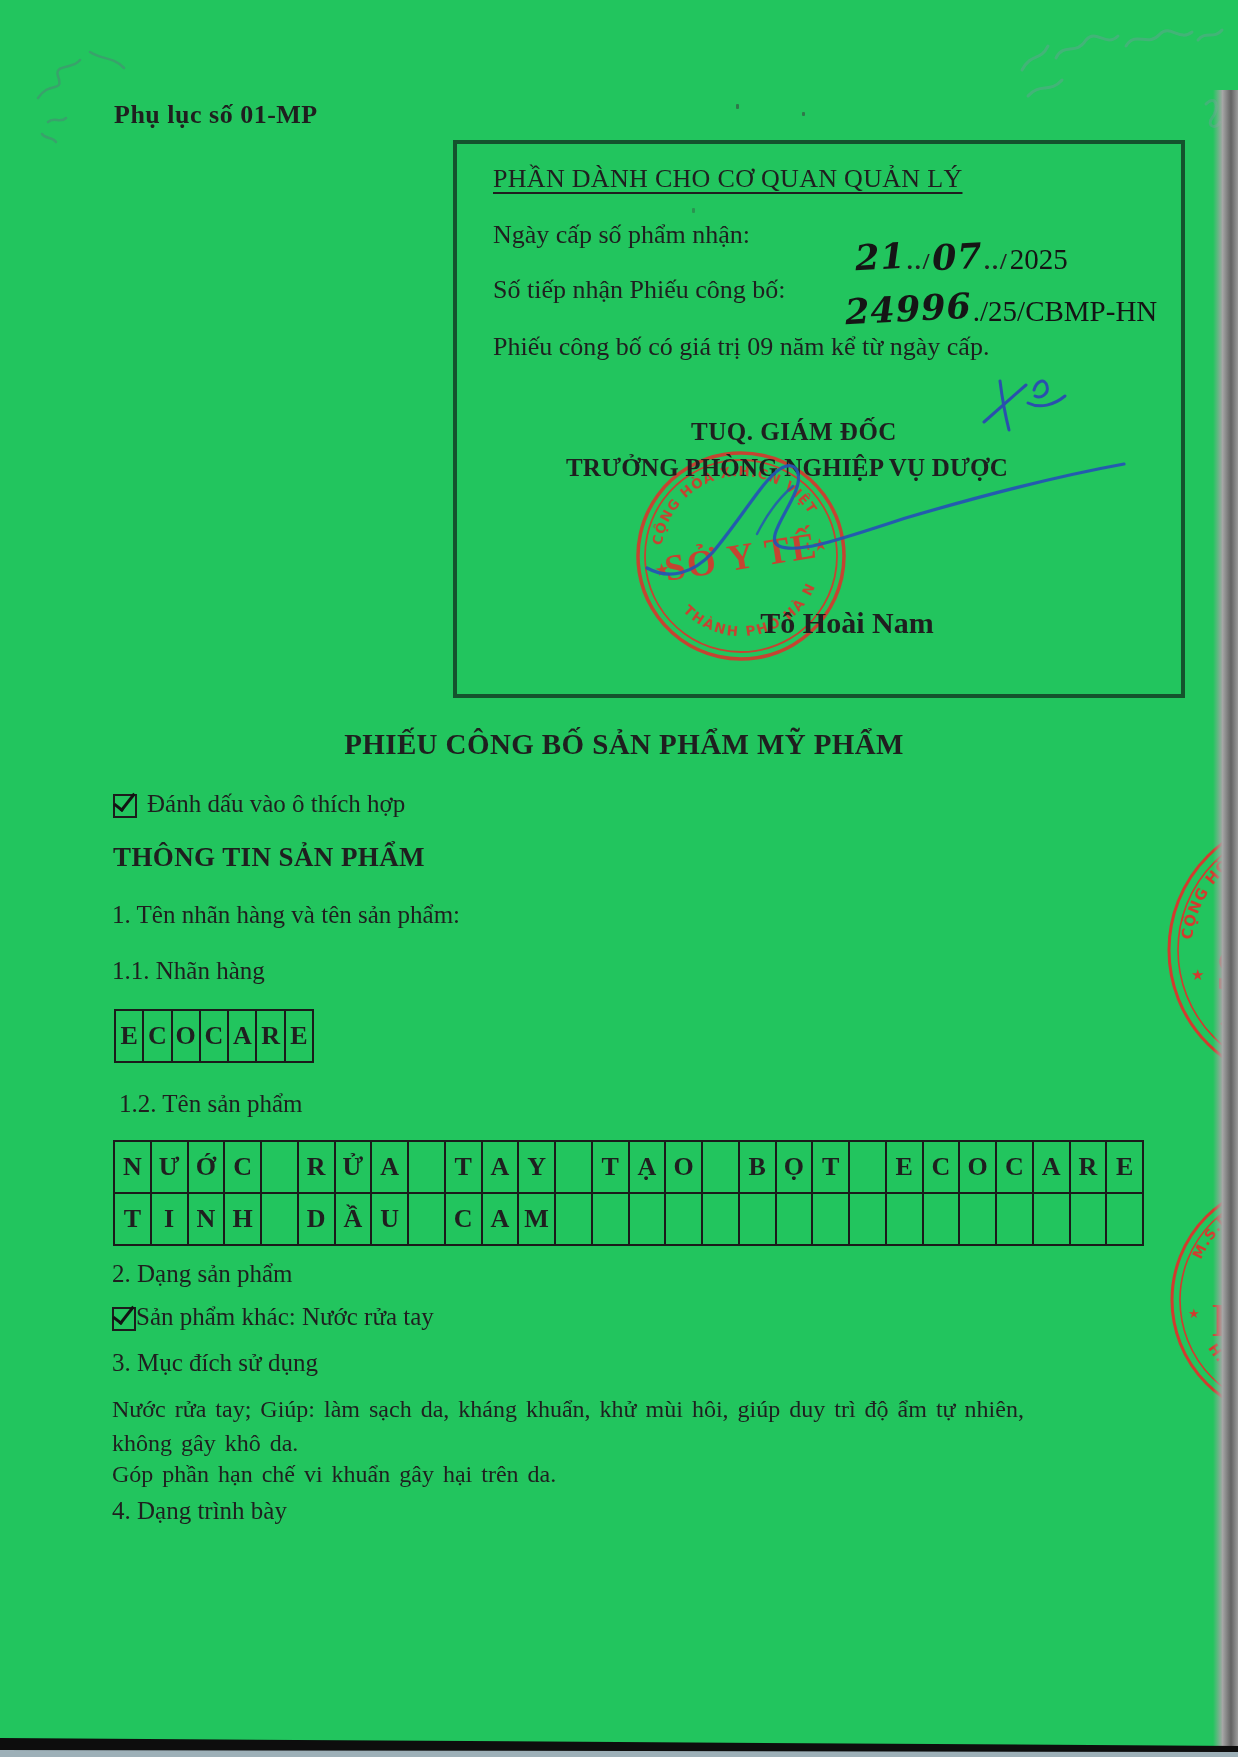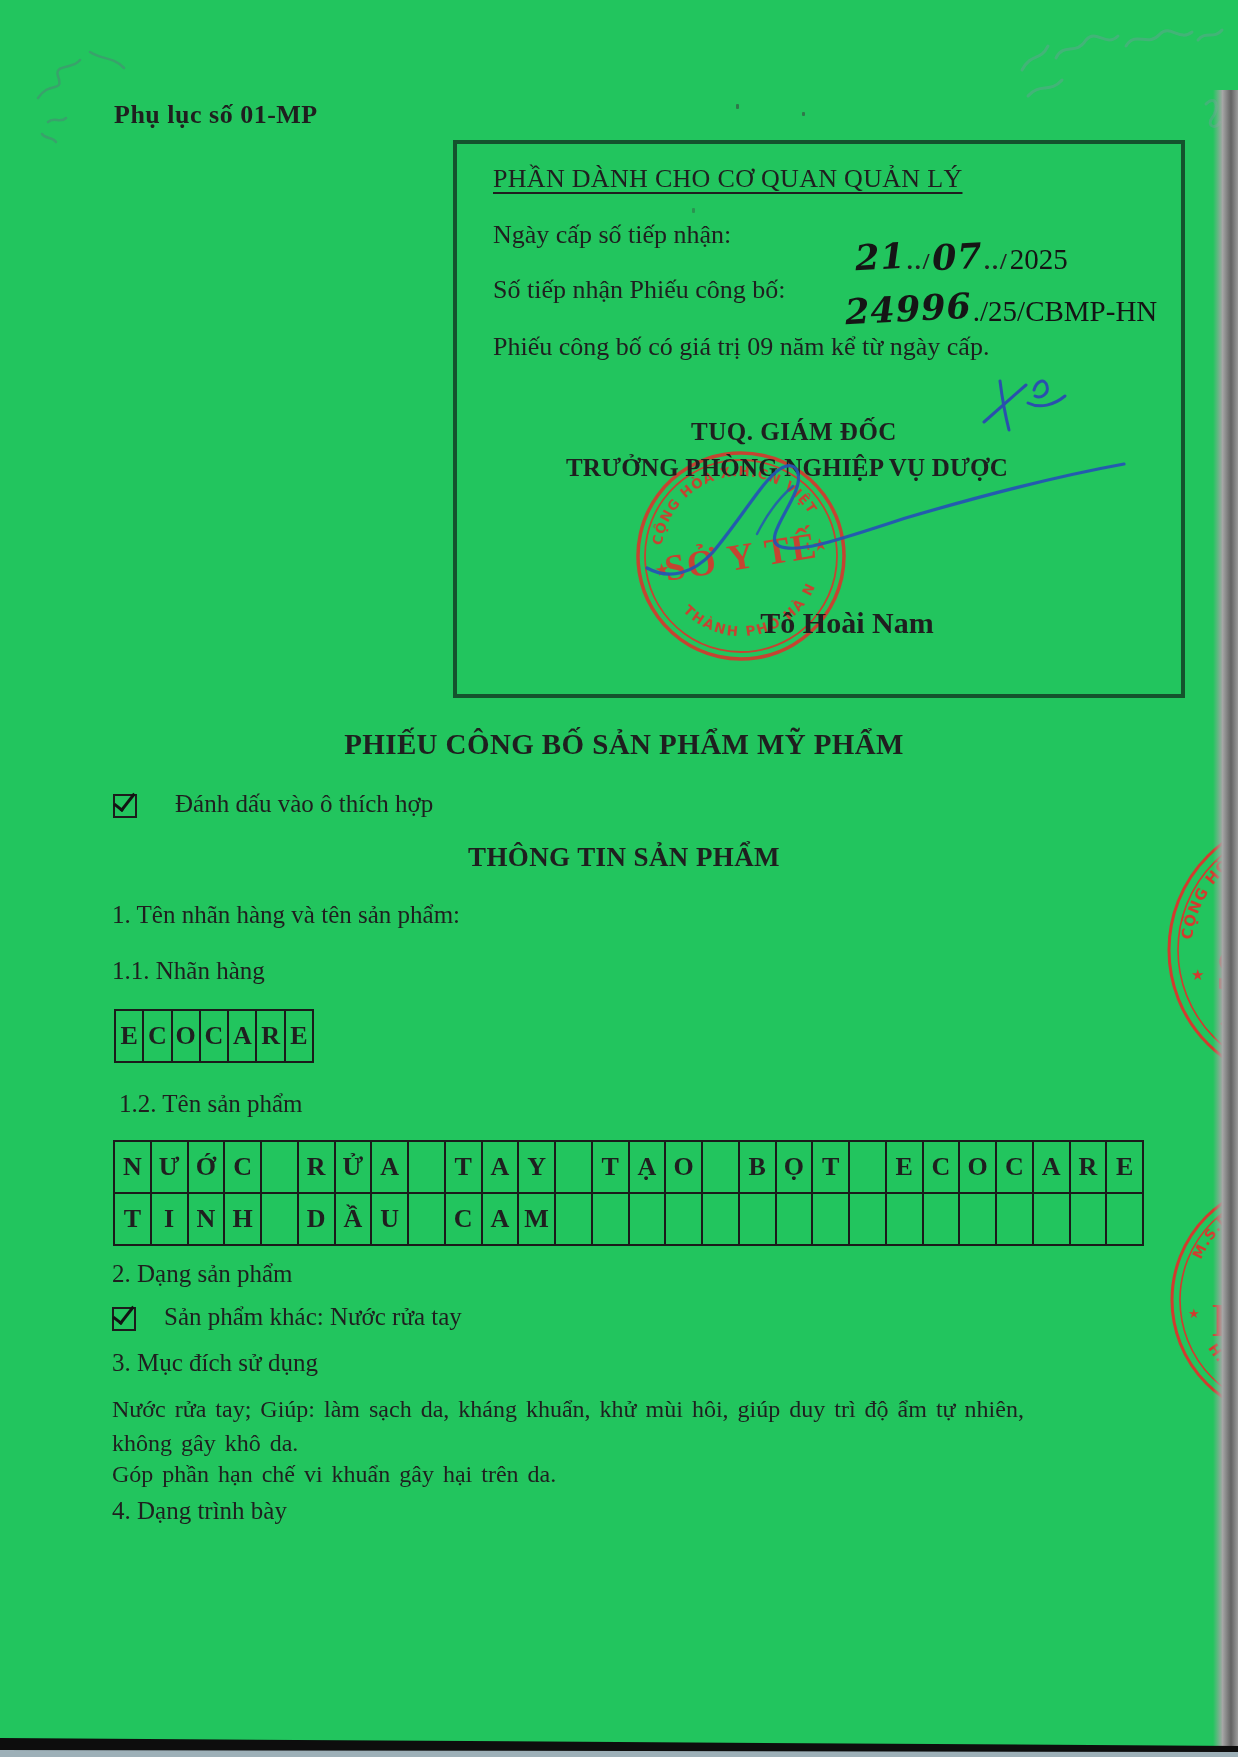--- a/index.html
+++ b/index.html
@@ -29,22 +29,22 @@
   .leader{font-size:24px; letter-spacing:2px; color:#222; font-weight:700;}
   .printed-bold{font-size:29px; font-weight:400; color:#141414;margin-top:39px;}
   .signer-1{left:137px; top:274px; width:400px; text-align:center; font-size:25px; font-weight:700; letter-spacing:.5px; z-index:4;}
   .signer-2{left:95px; top:310px; width:470px; text-align:center; font-size:25px; font-weight:700; letter-spacing:.2px; z-index:4;}
   .signer-name{left:235px; top:462px; width:310px; text-align:center; font-size:30px; font-weight:700; z-index:4;}
   .stamp-svg{left:164px; top:292px; z-index:2; opacity:.93;}
   .sig-svg{left:150px; top:272px; z-index:5;}
   .paraph-svg{left:515px; top:228px; z-index:5;}
   
   .form-title{left:113px; top:728px; width:1022px; text-align:center; font-size:29px; font-weight:700; letter-spacing:.4px;}
-  .info-title{left:113px; top:842px; width:1022px; text-align:center; font-size:27px; font-weight:700; letter-spacing:.4px;}
-  .check-row{display:flex; align-items:flex-start; gap:28px;}
+  .info-title{left:113px; top:842px; width:1022px; text-align:left; font-size:27px; font-weight:700; letter-spacing:.4px;}
+  .check-row{display:flex; align-items:flex-start; gap:0;}
   .cb-1{left:113px; top:790px;}
   .cb-2{left:112px; top:1303px;}
   .checkbox{width:20px; height:20px; border:2px solid #1c1c1c; position:relative; margin-top:4px; flex:0 0 auto;}
   .checkbox .tick{position:absolute; left:4px; top:-7px; width:8px; height:19px;
     border-right:3px solid #131313; border-bottom:3px solid #131313; transform:rotate(38deg);}
   .check-label{font-size:25px;}
   .cb-1 .check-label{margin-left:10px;}
   .section-label{font-size:25px;}
   .s1{left:112px; top:901px;}
   .s1-1{left:112px; top:957px;}
@@ -98,21 +98,21 @@
   </svg>
   <div class="abs speck" style="left:736px;top:104px"></div>
   <div class="abs speck" style="left:802px;top:112px;height:4px"></div>
   <div class="abs speck" style="left:692px;top:208px;opacity:.35"></div>
 
   <div class="abs appendix">Phụ lục số 01-MP</div>
 
   <div class="abs admin-box">
     <div class="abs box-title">PHẦN DÀNH CHO CƠ QUAN QUẢN LÝ</div>
 
-    <div class="abs box-label lbl-date">Ngày cấp số tiếp nhận:</div>
+    <div class="abs box-label lbl-date">Ngày cấp số phẩm nhận:</div>
     <div class="abs value-line val-date">
       <span class="hand">21</span>
         <span class="leader">../</span>
         <span class="hand">07</span>
         <span class="leader">../</span>
         <span class="printed-bold">2025</span>
     </div>
 
     <div class="abs box-label lbl-receipt">Số tiếp nhận Phiếu công bố:</div>
     <div class="abs value-line val-receipt">

